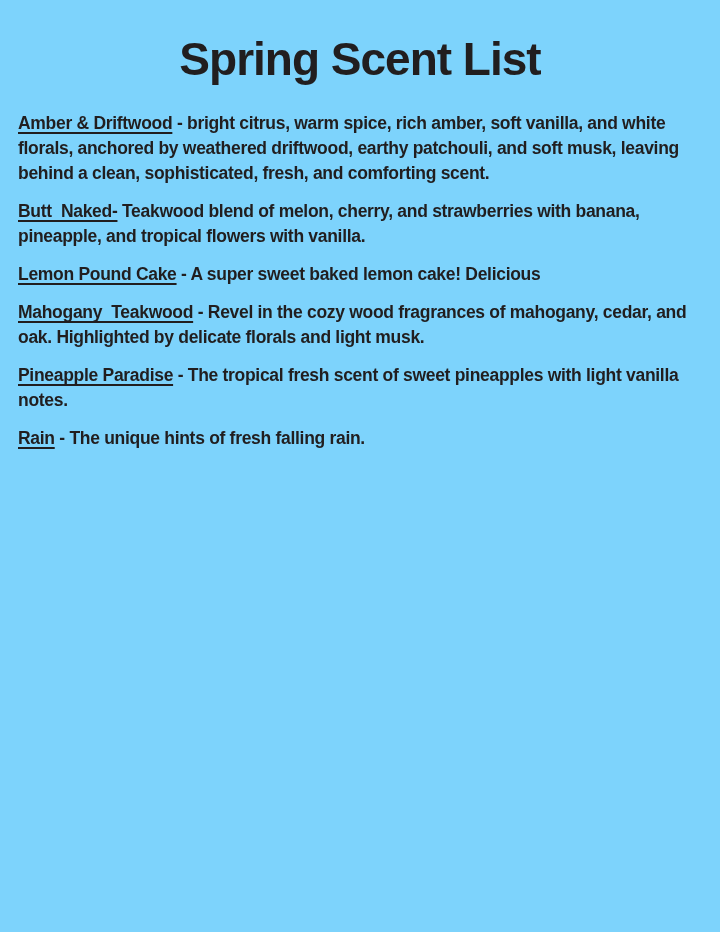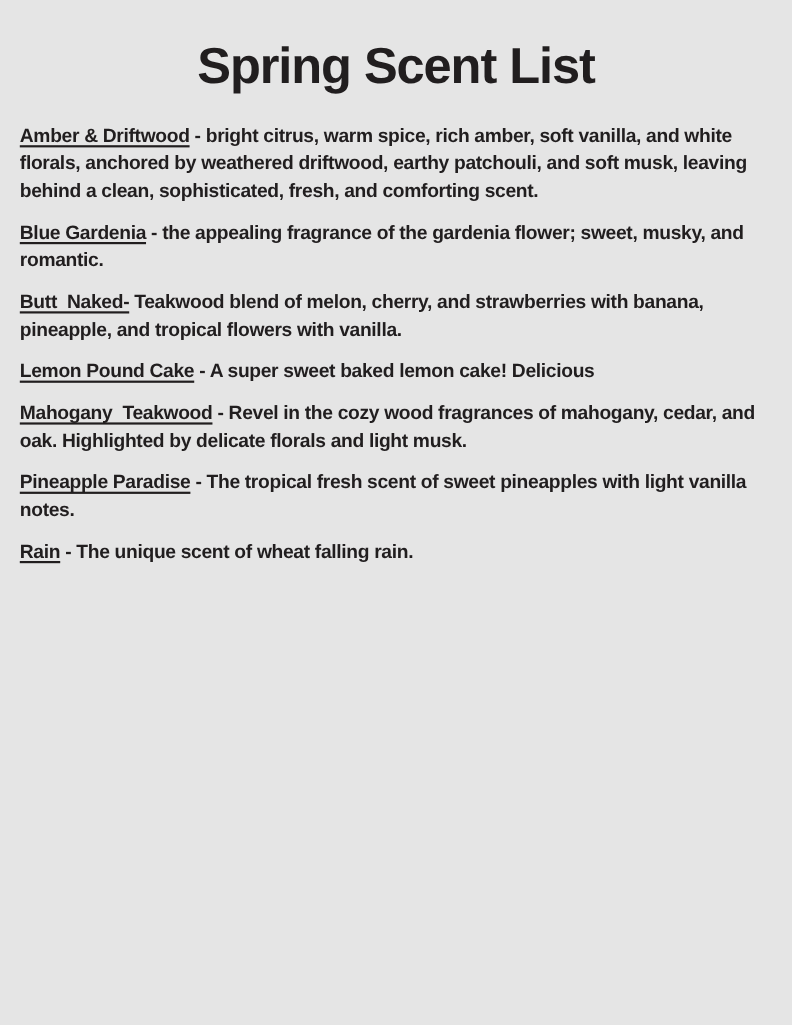--- a/index.html
+++ b/index.html
@@ -13,21 +13,21 @@
     overflow: hidden;
     font-family: "Liberation Sans", sans-serif;
     color: #211e1f;
     -webkit-font-smoothing: antialiased;
   }
   .page {
     box-sizing: border-box;
     width: 720px;
     height: 932px;
     padding: 24px 18px 0 18px;
-    background: #e5e5e5;
+    background: #7dd3fc;
   }
   .page-title {
     font-size: 46px;
     font-weight: 800;
     letter-spacing: -1px;
     text-align: center;
     margin: 10px 0 26px 0;
     line-height: 1.1;
   }
   .scent-entry {
@@ -47,28 +47,27 @@
 </style>
 </head>
 <body>
 
 <div class="page">
   <h1 class="page-title">Spring Scent List</h1>
 
   <p class="scent-entry"><span class="scent-name">Amber &amp; Driftwood</span><span> - </span><span>bright citrus, warm spice, rich amber, soft vanilla, and white florals, anchored by weathered driftwood, earthy patchouli, and soft musk, leaving behind a clean, sophisticated, fresh, and comforting scent.</span></p>
 
 
-  <p class="scent-entry"><span class="scent-name">Blue Gardenia</span><span> - </span><span>the appealing fragrance of the gardenia flower; sweet, musky, and romantic.</span></p>
 
   <p class="scent-entry"><span class="scent-name">Butt  Naked-</span><span> </span><span>Teakwood blend of melon, cherry, and strawberries with banana, pineapple, and tropical flowers with vanilla.</span></p>
 
 
   <p class="scent-entry"><span class="scent-name">Lemon Pound Cake</span><span> - </span><span>A super sweet baked lemon cake! Delicious</span></p>
 
 
   <p class="scent-entry"><span class="scent-name">Mahogany  Teakwood</span><span> - </span><span>Revel in the cozy wood fragrances of mahogany, cedar, and oak. Highlighted by delicate florals and light musk.</span></p>
 
 
   <p class="scent-entry"><span class="scent-name">Pineapple Paradise</span><span> - </span><span>The tropical fresh scent of sweet pineapples with light vanilla notes.</span></p>
 
-  <p class="scent-entry"><span class="scent-name">Rain</span><span> - </span><span>The unique scent of wheat falling rain.</span></p>
+  <p class="scent-entry"><span class="scent-name">Rain</span><span> - </span><span>The unique hints of fresh falling rain.</span></p>
 
 </div>
 
 </body></html>

